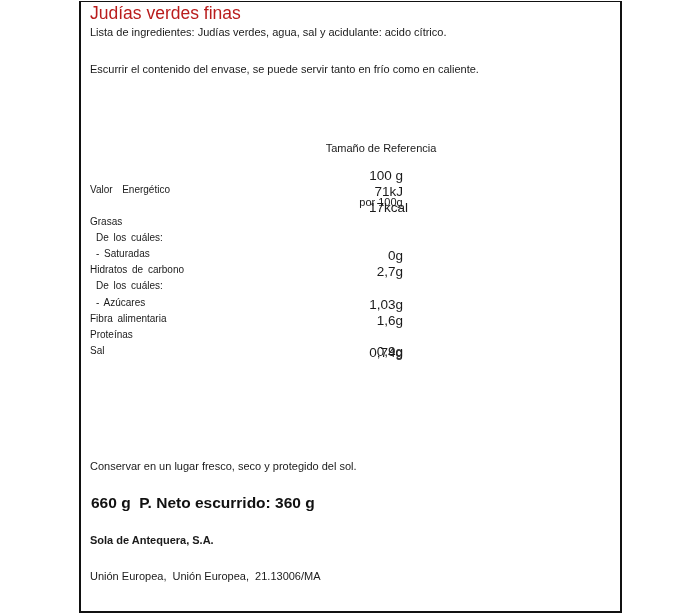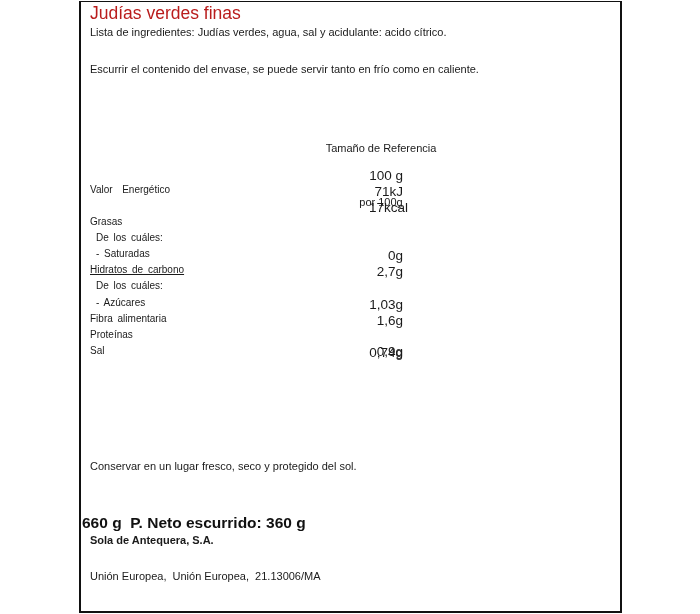--- a/index.html
+++ b/index.html
@@ -12,21 +12,21 @@
     .abs { position: absolute; white-space: pre; }
     .title { left: 9px; top: 1px; font-size: 17.5px; font-weight: normal; color: #b91c1c; }
     .txt { font-size: 11px; }
     .ingredients { left: 9px; top: 24px; }
     .instructions { left: 9px; top: 61px; }
     .ref-header { left: 200px; top: 101px; width: 200px; text-align: center; line-height: 18px; }
     .row-label { left: 9px; font-size: 10px; word-spacing: 2px; }
     .row-value { font-size: 13.5px; text-align: right; width: 120px; left: 202px; }
     .indent { padding-left: 6px; }
     .storage { left: 9px; top: 458px; }
-    .net { left: 1px; top: 492px; font-size: 15.5px; font-weight: bold; color: #111; margin-top: 20px; }
+    .net { left: 10px; top: 492px; font-size: 15.5px; font-weight: bold; color: #111; }
     .company { left: 9px; top: 532px; font-weight: bold; }
     .address { left: 9px; top: 550px; }
     .origin { left: 9px; top: 568px; }
   </style>
 </head>
 <body>
 
 <div class="label-box">
   <div class="abs title">Judías verdes finas</div>
   <div class="abs txt ingredients">Lista de ingredientes: Judías verdes, agua, sal y acidulante: acido cítrico.</div>
@@ -46,21 +46,21 @@
   <div class="abs row-value" style="top:198px; left:207px;">17kcal</div>
 
   <div class="abs row-label" style="top:214px;">Grasas</div>
 
   <div class="abs row-label indent" style="top:230px;">De los cuáles:</div>
   <div class="abs row-value" style="top:230px;"></div>
 
   <div class="abs row-label indent" style="top:246px;">- Saturadas</div>
   <div class="abs row-value" style="top:246px;">0g</div>
 
-  <div class="abs row-label" style="top:262px;text-decoration:underline;">Hidratos de carbono</div>
+  <div class="abs row-label" style="top:262px;">Hidratos de carbono</div>
   <div class="abs row-value" style="top:262px;">2,7g</div>
 
   <div class="abs row-label indent" style="top:278px;">De los cuáles:</div>
   <div class="abs row-value" style="top:278px;"></div>
 
   <div class="abs row-label indent" style="top:295px;">- Azúcares</div>
   <div class="abs row-value" style="top:295px;">1,03g</div>
 
   <div class="abs row-label" style="top:311px;">Fibra alimentaria</div>
   <div class="abs row-value" style="top:311px;">1,6g</div>

